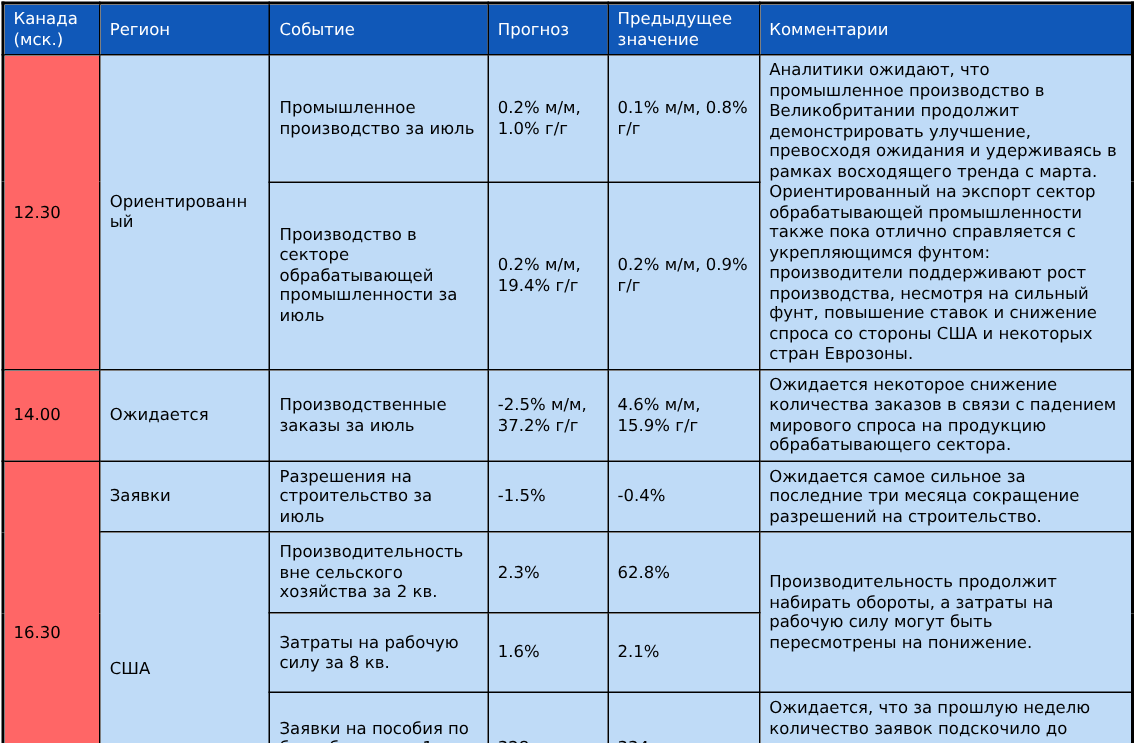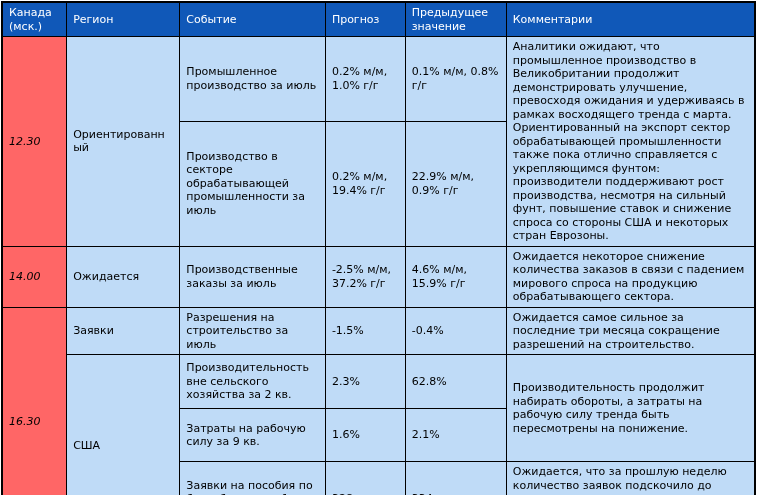--- a/index.html
+++ b/index.html
@@ -30,21 +30,20 @@
   }
   th.hd {
     background: var(--header-bg, #1058B8);
     color: #ffffff;
     font-weight: normal;
     vertical-align: middle;
   }
   td.time {
     background: var(--time-bg, #FF6666);
     padding-left: 9px;
-    font-style: italic;
   }
   td.cell {
     background: var(--cell-bg, #BFDBF7);
   }
   td.comment {
     background: var(--cell-bg, #BFDBF7);
   }
 </style>
 </head>
 <body>
@@ -74,21 +73,21 @@
         <td class="time" rowspan="2">12.30</td>
         <td class="cell" rowspan="2">Ориентированный</td>
         <td class="cell">Промышленное производство за июль</td>
         <td class="cell">0.2% м/м, 1.0% г/г</td>
         <td class="cell">0.1% м/м, 0.8% г/г</td>
         <td class="comment" rowspan="2">Аналитики ожидают, что промышленное производство в Великобритании продолжит демонстрировать улучшение, превосходя ожидания и удерживаясь в рамках восходящего тренда с марта. Ориентированный на экспорт сектор обрабатывающей промышленности также пока отлично справляется с укрепляющимся фунтом: производители поддерживают рост производства, несмотря на сильный фунт, повышение ставок и снижение спроса со стороны США и некоторых стран Еврозоны.</td>
       </tr>
       <tr style="height:93px">
         <td class="cell">Производство в секторе обрабатывающей промышленности за июль</td>
         <td class="cell">0.2% м/м, 19.4% г/г</td>
-        <td class="cell">22.9% м/м, 0.9% г/г</td>
+        <td class="cell">0.2% м/м, 0.9% г/г</td>
       </tr>
       <tr style="height:32px">
         <td class="time">14.00</td>
         <td class="cell">Ожидается</td>
         <td class="cell">Производственные заказы за июль</td>
         <td class="cell">-2.5% м/м, 37.2% г/г</td>
         <td class="cell">4.6% м/м, 15.9% г/г</td>
         <td class="comment">Ожидается некоторое снижение количества заказов в связи с падением мирового спроса на продукцию обрабатывающего сектора.</td>
       </tr>
       <tr style="height:47px">
@@ -97,24 +96,24 @@
         <td class="cell">Разрешения на строительство за июль</td>
         <td class="cell">-1.5%</td>
         <td class="cell">-0.4%</td>
         <td class="comment">Ожидается самое сильное за последние три месяца сокращение разрешений на строительство.</td>
       </tr>
       <tr style="height:54px">
         <td class="cell" rowspan="3">США</td>
         <td class="cell">Производительность вне сельского хозяйства за 2 кв.</td>
         <td class="cell">2.3%</td>
         <td class="cell">62.8%</td>
-        <td class="comment" rowspan="2">Производительность продолжит набирать обороты, а затраты на рабочую силу тренда быть пересмотрены на понижение.</td>
+        <td class="comment" rowspan="2">Производительность продолжит набирать обороты, а затраты на рабочую силу могут быть пересмотрены на понижение.</td>
       </tr>
       <tr style="height:53px">
-        <td class="cell">Затраты на рабочую силу за 9 кв.</td>
+        <td class="cell">Затраты на рабочую силу за 8 кв.</td>
         <td class="cell">1.6%</td>
         <td class="cell">2.1%</td>
       </tr>
       <tr style="height:45px">
         <td class="cell">Заявки на пособия по безработице на 1 сентября</td>
         <td class="cell">328 тыс.</td>
         <td class="cell">334 тыс.</td>
         <td class="comment">Ожидается, что за прошлую неделю количество заявок подскочило до максимального уровня с середины апреля в связи с ухудшением ситуации на рынке труда.</td>
       </tr>
 

